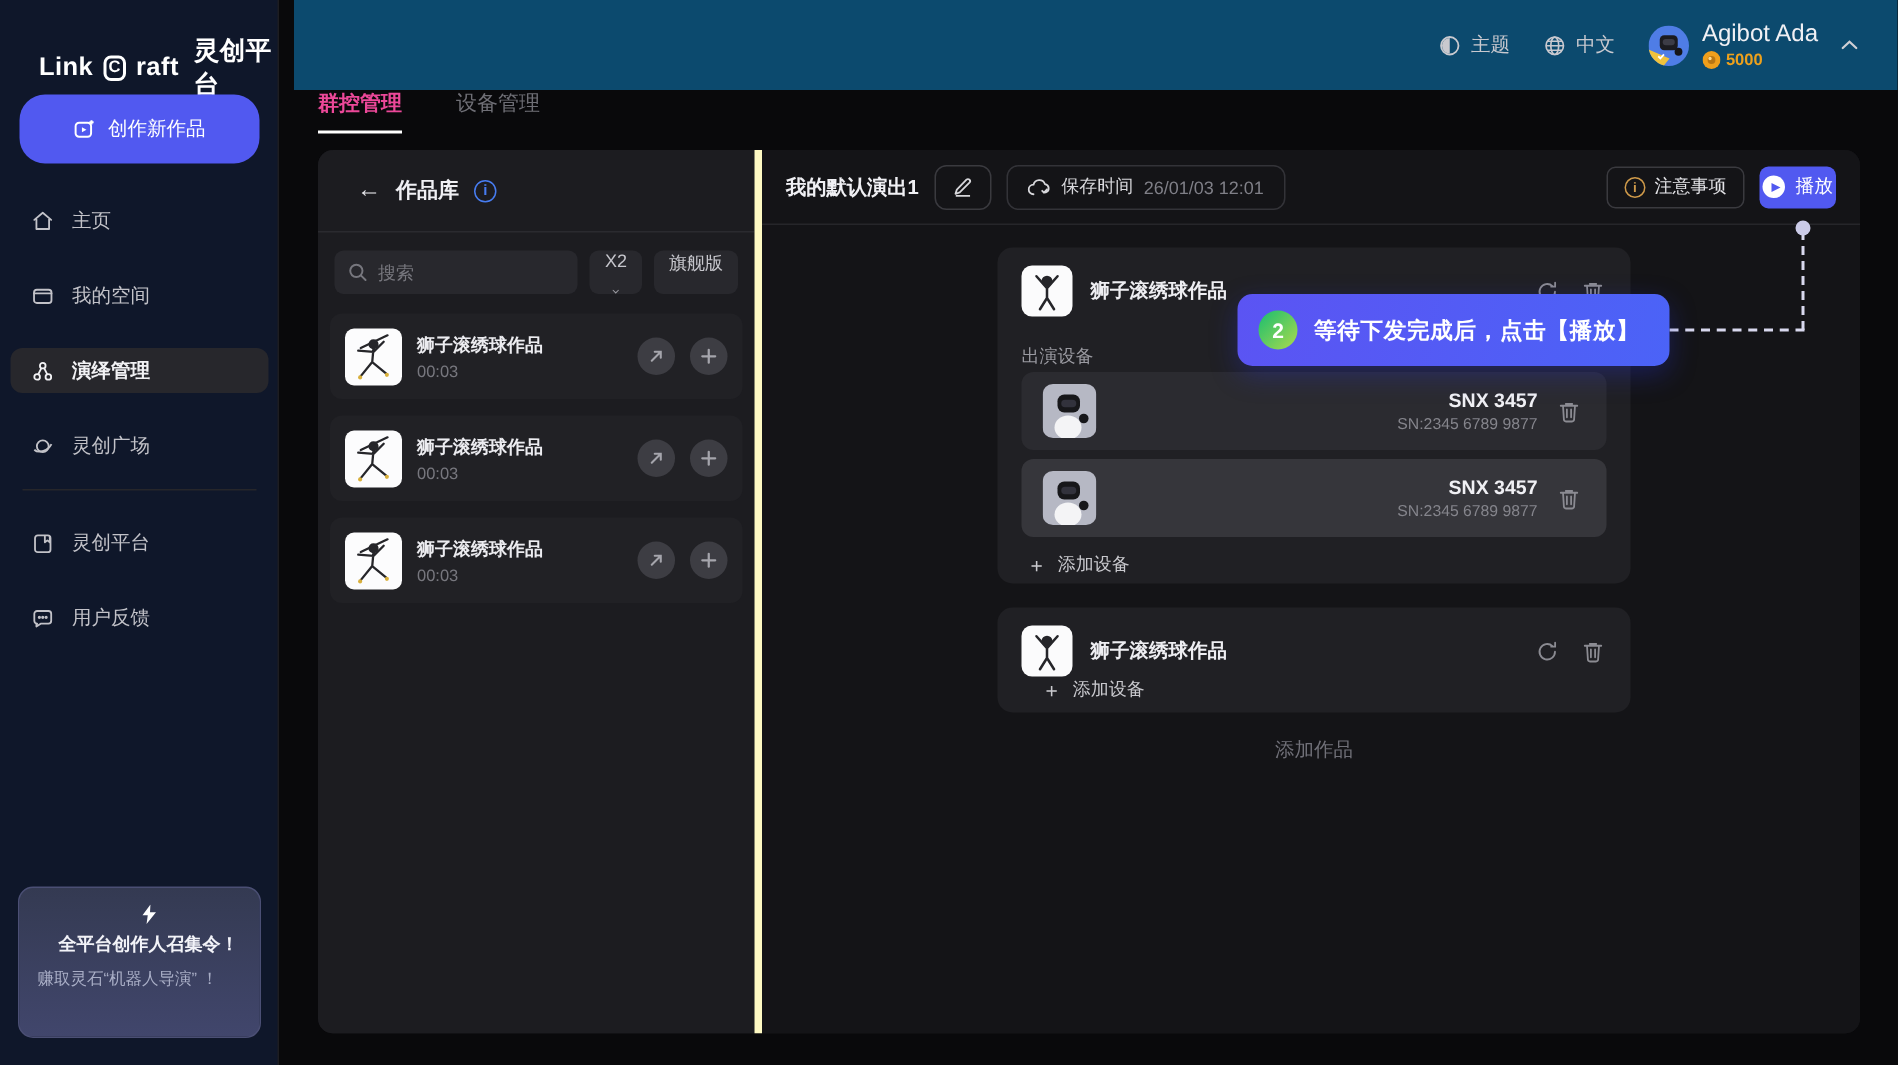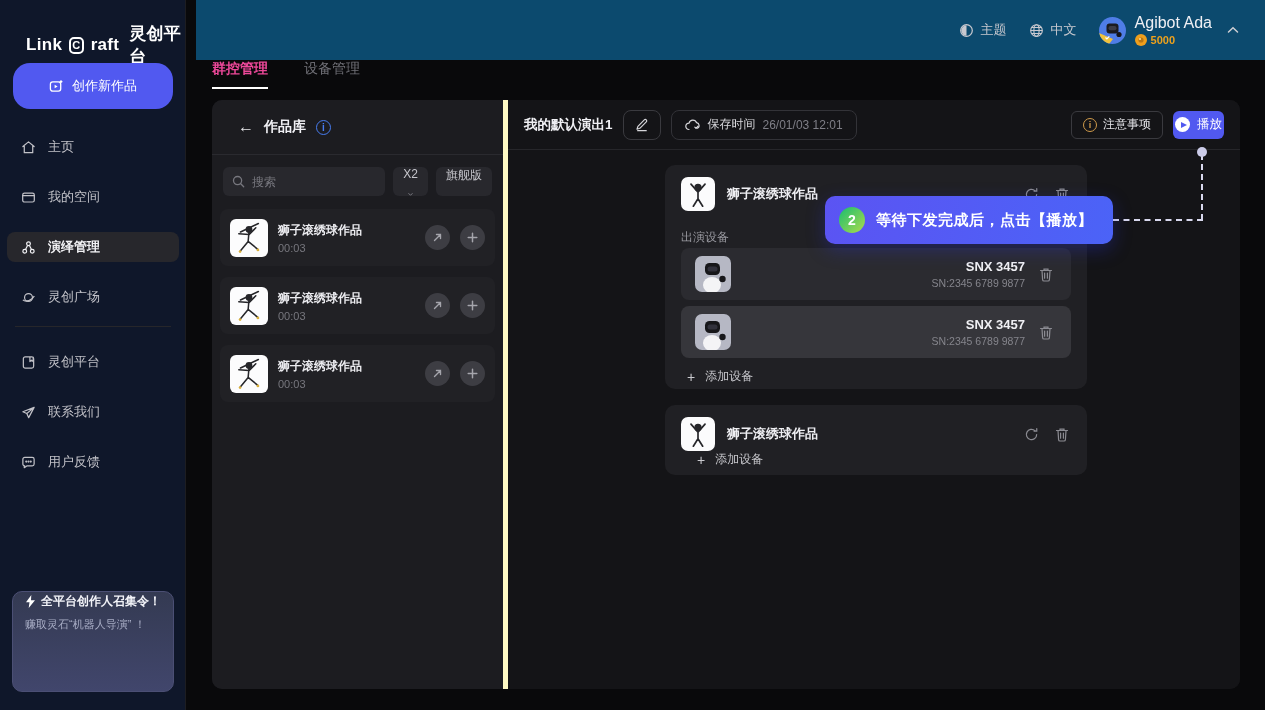--- a/index.html
+++ b/index.html
@@ -21,21 +21,21 @@
   .nav { position:absolute; left:7px; top:112px; width:172px; }
   .nav-item { display:flex; align-items:center; gap:12px; height:30px; padding:0 14px;
     margin-bottom:8px; border-radius:8px; font-size:13px; color:#c2c2c8; cursor:pointer;margin-top:20px; }
   .nav-item.active { background:#27272c; color:#f2f2f5; font-weight:bold; }
   .nav-item svg { flex:0 0 auto; }
   .nav-divider { height:1px; background:#26262a; margin:14px 8px 16px 8px; }
   .promo { position:absolute; left:12px; top:591px; width:162px; height:101px;
     border-radius:10px; overflow:hidden; border:1px solid #4b4f74;
     background:linear-gradient(180deg,#343a52 0%,#41466c 100%); }
   .promo-title { display:flex; align-items:center; gap:5px; font-size:12px;
-    font-weight:bold; color:#f2f3f8; padding:1px 0 0 12px; }
+    font-weight:bold; color:#f2f3f8; padding:11px 0 0 12px;flex-direction:column; }
   .promo-sub { font-size:11px; color:#a9aec6; padding:7px 0 0 12px; }
   .promo-cta { position:absolute; left:0; right:0; bottom:0; height:39px;
     background:#5156ee; color:#d9ddff; font-size:13px; display:flex;
     align-items:center; justify-content:center; cursor:pointer; }
 
   
   .topbar { position:absolute; left:196px; top:0; right:0; height:60px;
     display:flex; align-items:center; justify-content:flex-end; gap:22px;
     padding-right:26px; background:#0c4a6e; }
   .tb-chip { display:flex; align-items:center; gap:7px; font-size:13px;
@@ -209,26 +209,20 @@
 
     <div class="nav-item">
       <svg width="15" height="15" viewBox="0 0 16 16" fill="none" stroke="#c2c2c8" stroke-width="1.3" stroke-linejoin="round">
           <rect x="2.5" y="2" width="11" height="12" rx="2"></rect>
           <path d="M9.5 2 v5 l1.8-1.4 L13 7 V2.6"></path>
         </svg>
       <span>灵创平台</span>
     </div>
     <div class="nav-item">
       <svg width="15" height="15" viewBox="0 0 16 16" fill="none" stroke="#c2c2c8" stroke-width="1.3" stroke-linejoin="round">
-          <path d="M14 2.5 L2 7.2 L6.2 9 L8.2 13.5 Z M6.2 9 L14 2.5"></path>
-        </svg>
-      <span>联系我们</span>
-    </div>
-    <div class="nav-item">
-      <svg width="15" height="15" viewBox="0 0 16 16" fill="none" stroke="#c2c2c8" stroke-width="1.3" stroke-linejoin="round">
           <path d="M2 4.5 a2 2 0 0 1 2-2 h8 a2 2 0 0 1 2 2 v5 a2 2 0 0 1 -2 2 H6.5 L3.5 13.5 v-2 H4 a2 2 0 0 1 -2-2 Z"></path>
           <circle cx="5.6" cy="7" r=".5" fill="#c2c2c8"></circle>
           <circle cx="8" cy="7" r=".5" fill="#c2c2c8"></circle>
           <circle cx="10.4" cy="7" r=".5" fill="#c2c2c8"></circle>
         </svg>
       <span>用户反馈</span>
     </div>
   </nav>
 
   <div class="promo">
@@ -529,20 +523,21 @@
                 <path d="M1.5 3.5 h11 M5 3.5 v-1.3 h4 v1.3 M3 3.5 l.6 9.2 a1.4 1.4 0 0 0 1.4 1.3 h4 a1.4 1.4 0 0 0 1.4-1.3 l.6-9.2 M5.6 6 v5.2 M8.4 6 v5.2"></path>
               </svg>
           </button>
         </div>
         <div class="add-line">
           <span class="plus">+</span>
           <span>添加设备</span>
         </div>
       </div>
 
+      <div class="add-work">添加作品</div>
 
       <div class="tip">
         <span class="tip-badge">2</span>
         <span class="tip-text">等待下发完成后，点击【播放】</span>
       </div>
       <div class="conn-h"></div>
       <div class="conn-v"></div>
       <div class="conn-dot"></div>
 
     </div>

